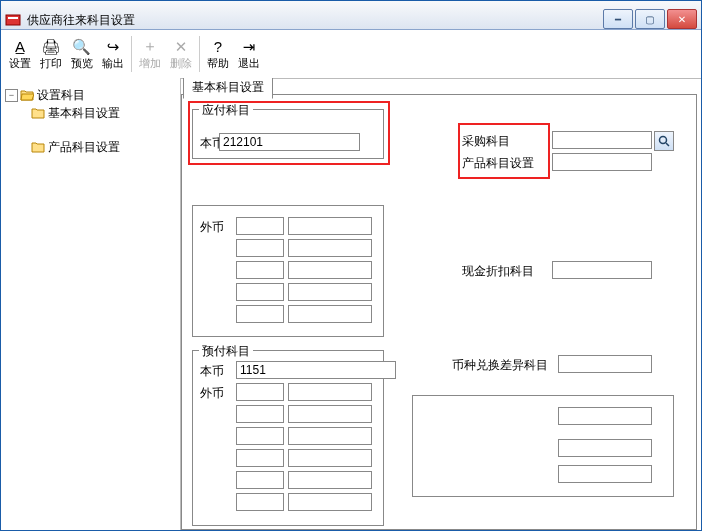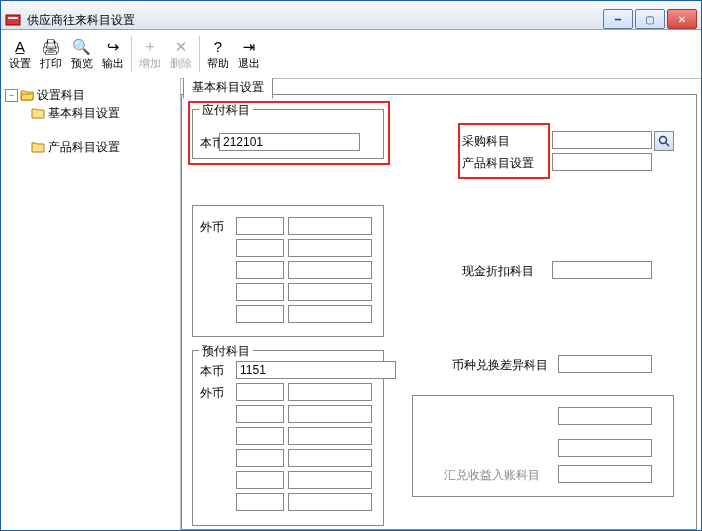--- a/index.html
+++ b/index.html
@@ -167,21 +167,20 @@
         <input class="inp" style="left: 106px; top: 376px; width: 84px;">
         <input class="inp" style="left: 54px; top: 398px; width: 48px;">
         <input class="inp" style="left: 106px; top: 398px; width: 84px;">
 
         <div class="lbl" style="left:270px;top:262px">币种兑换差异科目</div>
         <input class="inp" style="left: 376px; top: 260px; width: 94px;">
 
         <div class="groupbox" style="left:230px;top:300px;width:260px;height:100px"></div>
         <input class="inp" style="left: 376px; top: 312px; width: 94px;">
         <input class="inp" style="left: 376px; top: 344px; width: 94px;">
-        <div class="lbl" style="left:262px;top:372px;color:#888">汇兑收益入账科目</div>
         <input class="inp" style="left: 376px; top: 370px; width: 94px;">
 
         <div class="redbox" style="left:6px;top:6px;width:198px;height:60px"></div>
         <div class="redbox" style="left:276px;top:28px;width:88px;height:52px"></div>
       </div>
     </div>
   </div>
 </div>
 
 </body></html>

